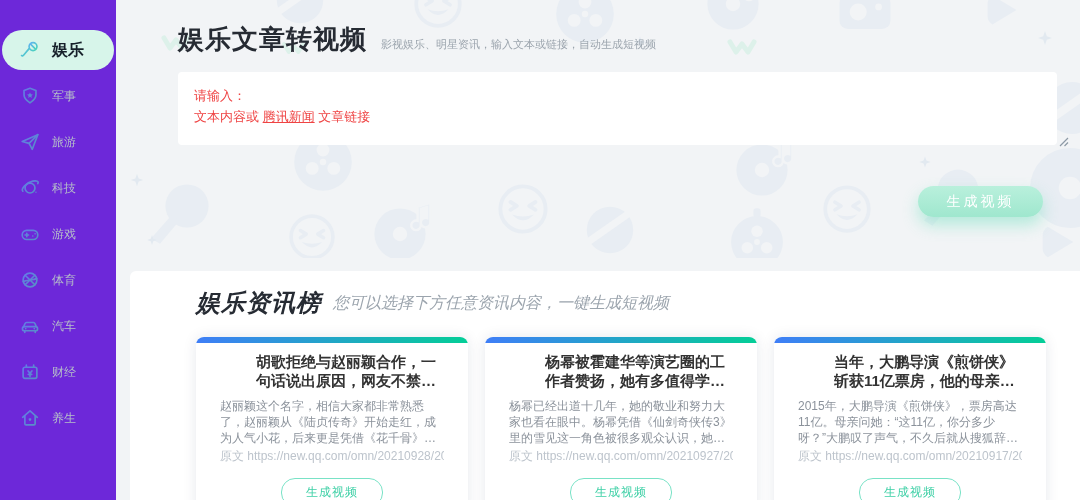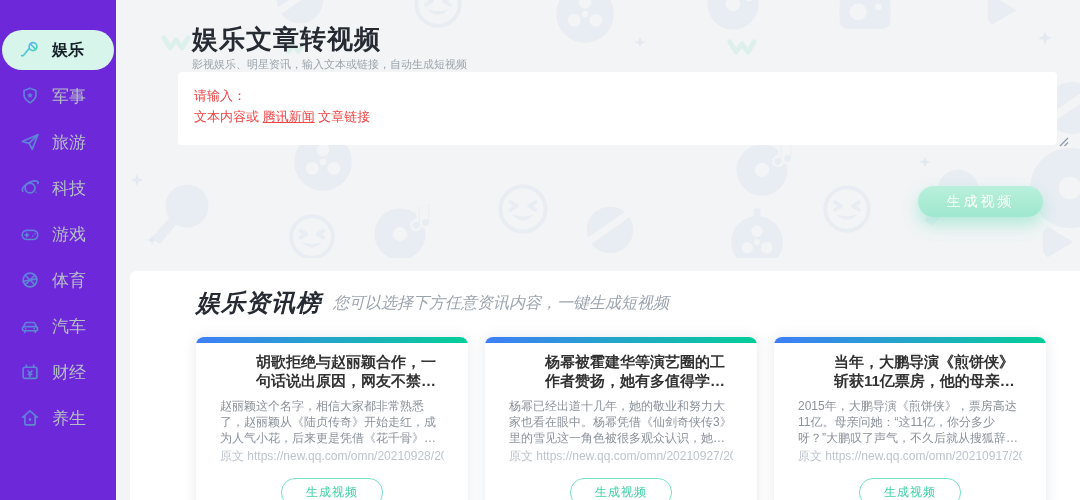--- a/index.html
+++ b/index.html
@@ -14,30 +14,30 @@
   
   .sidebar {
     position:absolute; left:0; top:0; width:116px; height:500px;
     background:#6d28d9; z-index:5; padding-top:30px;
   }
   .side-item {
     position:relative; height:40px; margin:0 2px 6px 2px;
     display:flex; align-items:center; gap:11px; padding-left:17px;
     border-radius:22px; cursor:pointer;
   }
-  .side-item .lbl { font-size:17px; color:#b6bfc8; white-space:nowrap; }
+  .side-item .lbl { font-size:12px; color:#b6bfc8; white-space:nowrap; }
   .side-item svg { width:22px; height:22px; flex:none; opacity:.6; }
   .side-item.active { background:#d7f5ea; }
   .side-item.active svg { opacity:1; }
   .side-item.active .lbl { font-size:16px; font-weight:bold; color:#16202a; }
 
   
   .hero { position:absolute; left:116px; top:0; right:0; height:258px; overflow:hidden; }
   .hero-pattern { position:absolute; left:0; top:0; }
-  .hero-head { position:absolute; left:62px; top:22px; display:flex; align-items:baseline; z-index:2;flex-direction:column; }
+  .hero-head { position:absolute; left:62px; top:22px; display:flex; align-items:baseline; z-index:2; }
   .hero-title { font-size:26px; font-weight:600; color:#262b33; letter-spacing:1px; }
   .hero-sub { font-size:11px; color:#9ba4ad; margin-left:14px; }
 
   .input-box {
     position:absolute; left:62px; top:72px; width:879px; height:73px;
     background:#ffffff; border-radius:4px; z-index:2;
     padding:13px 16px; cursor:text;
   }
   .ph { font-size:13px; line-height:21px; color:#ef4444; }
   .ph .link { text-decoration:underline; cursor:pointer; }

